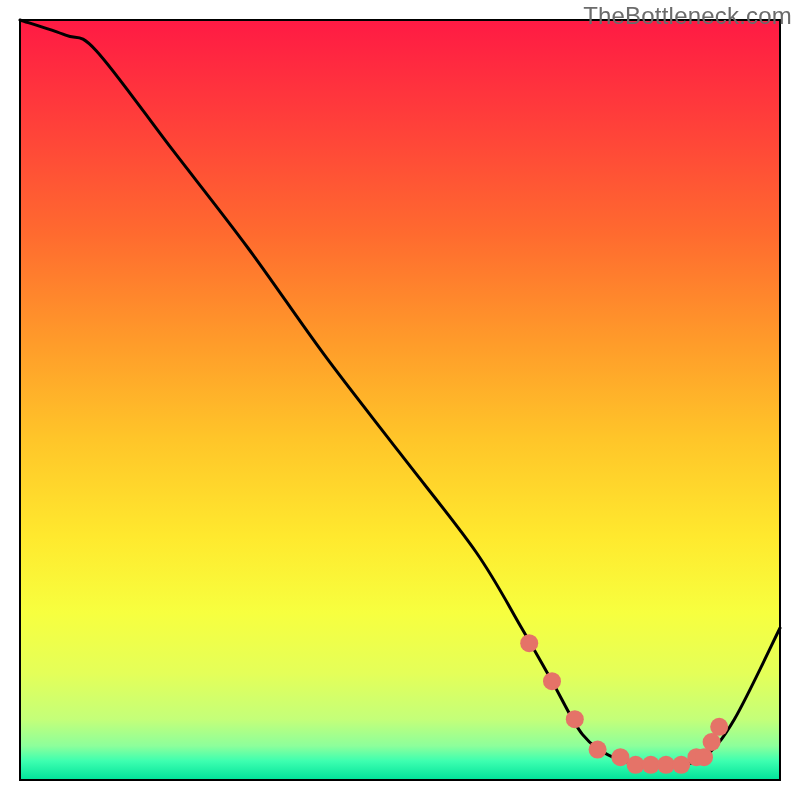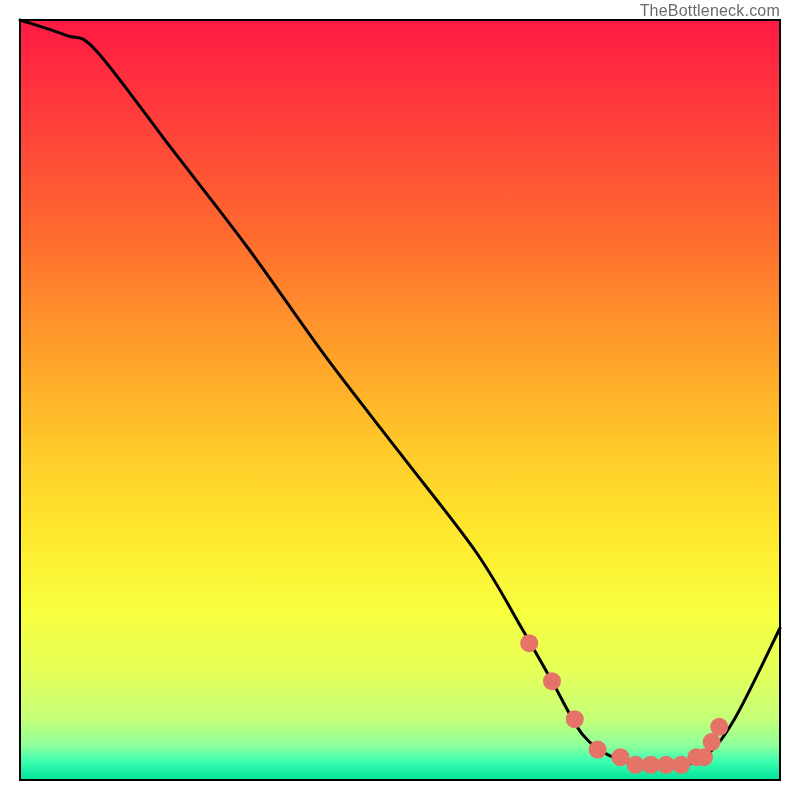--- a/index.html
+++ b/index.html
@@ -15,22 +15,22 @@
     position: relative;
     width: 800px;
     height: 800px;
   }
   svg {
     display: block;
   }
   .attribution {
     position: absolute;
     top: 2px;
-    right: 20px;
-    font-size: 16px;
+    right: 8px;
+    font-size: 24px;
     font-weight: 500;
     color: #6b6b6b;
     letter-spacing: 0.2px;
     z-index: 5;
   }
 </style>
 </head>
 <body>
 
 <div class="canvas-wrap">

